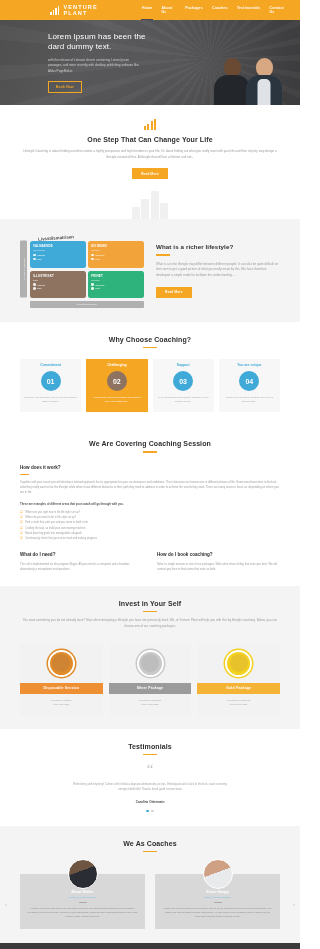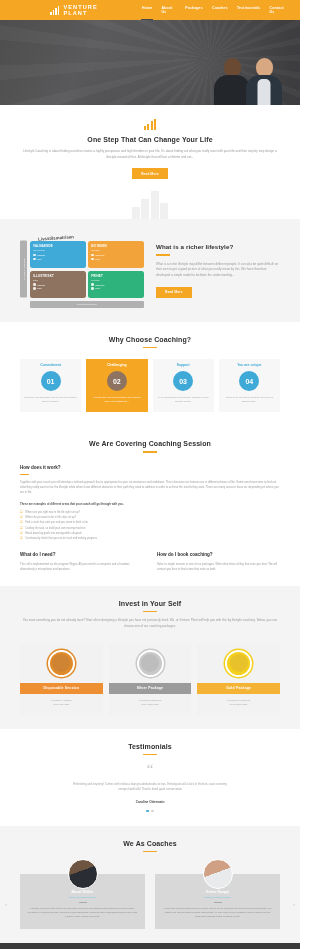--- a/index.html
+++ b/index.html
@@ -265,20 +265,25 @@
     <a href="#" class="active">Home</a>
     <a href="#">About Us</a>
     <a href="#">Packages</a>
     <a href="#">Coaches</a>
     <a href="#">Testimonials</a>
     <a href="#">Contact Us</a>
   </div>
 </div>
 
 <div class="hero">
+  <div class="hero-copy">
+    <div class="hero-title">Lorem Ipsum has been the dard dummy text.</div>
+    <div class="hero-sub">with the release of Letraset sheets containing Lorem Ipsum passages, and more recently with desktop publishing software like Aldus PageMaker.</div>
+    <button class="btn-outline">Book Now</button>
+  </div>
   <div class="hero-people">
     <div class="person p1">
       <div class="head"></div>
       <div class="body"></div>
     </div>
     <div class="person p2">
       <div class="head"></div>
       <div class="body">
           <span class="shirt"></span>
         </div>

